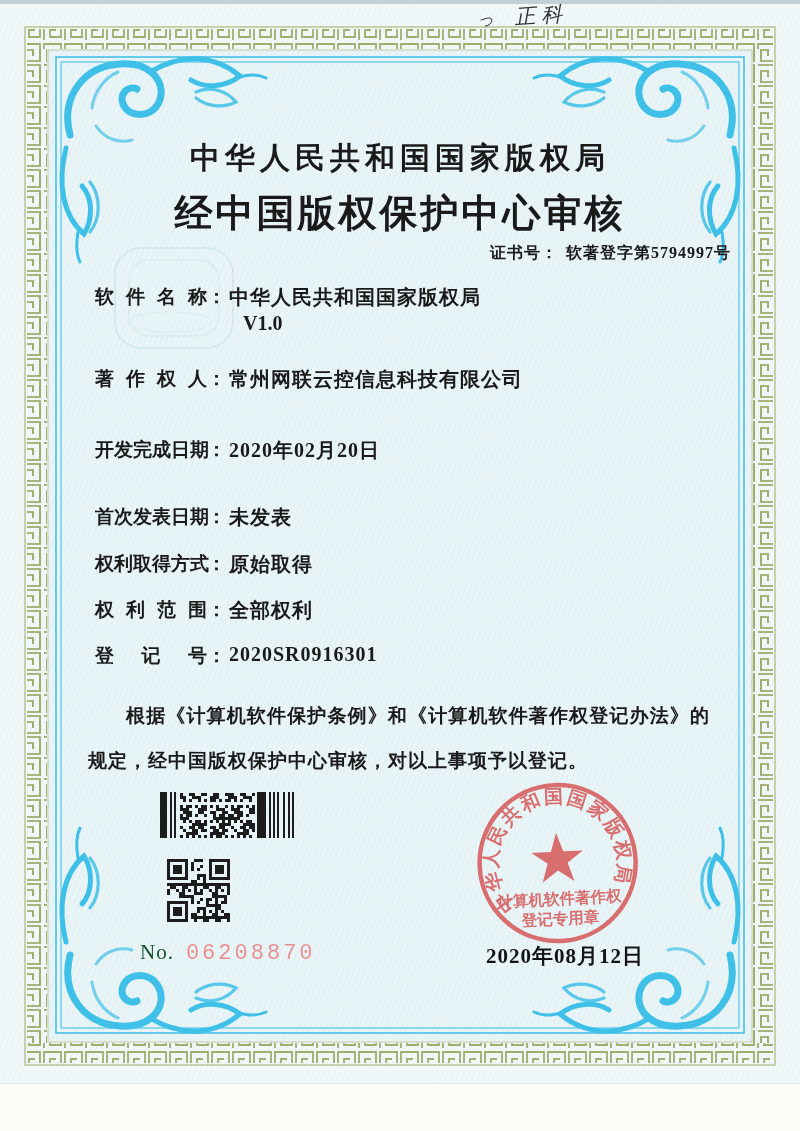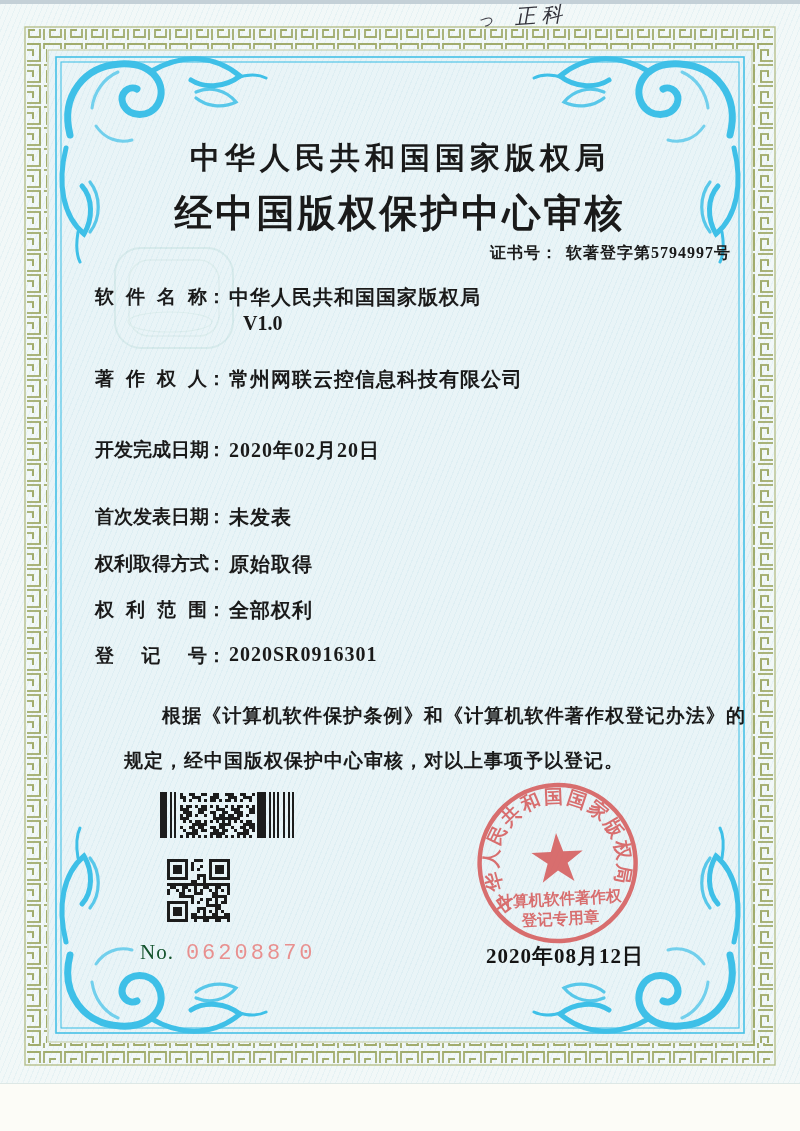--- a/index.html
+++ b/index.html
@@ -41,21 +41,21 @@
   .row .lbl{display:inline-block;width:112px;text-align:justify;text-align-last:justify;vertical-align:top;}
   .row .colon{display:inline-block;width:16px;vertical-align:top;}
   .row .val{display:inline-block;margin-left:6px;font-size:20px;font-weight:600;letter-spacing:1px;vertical-align:top;}
   .row .val2{position:absolute;left:134px;top:28px;font-size:20px;font-weight:600;margin-left:14px;}
   .r0{top:284px;} .r1{top:366px;} .r2{top:437px;} .r3{top:504px;}
   .r4{top:551px;} .r5{top:597px;} .r6{top:643px;}
 
   .statement{
     position:absolute;left:88px;top:693px;width:622px;
     font-size:19px;font-weight:600;line-height:45px;
-    text-indent:2em;text-align:justify;letter-spacing:1px;margin-left:36px;
+    text-indent:2em;text-align:justify;letter-spacing:1px;
   }
 
   .barcode-box{position:absolute;left:160px;top:792px;}
   .qr-box{position:absolute;left:167px;top:859px;}
 
   .serial-line{position:absolute;left:140px;top:940px;font-size:21px;white-space:nowrap;}
   .serial-line .no{color:#14532d;letter-spacing:1px;}
   .serial-line .digits{
     color:#e8908f;font-family:"Liberation Mono","DejaVu Sans Mono",monospace;
     font-size:22px;letter-spacing:3px;margin-left:12px;text-align:right;

